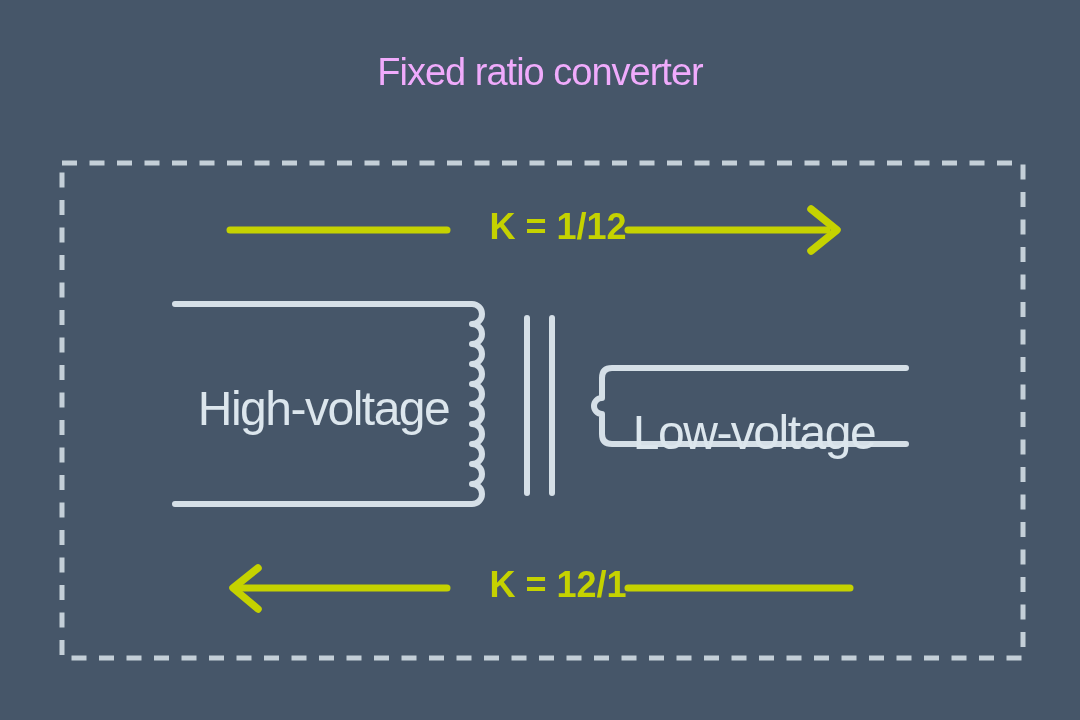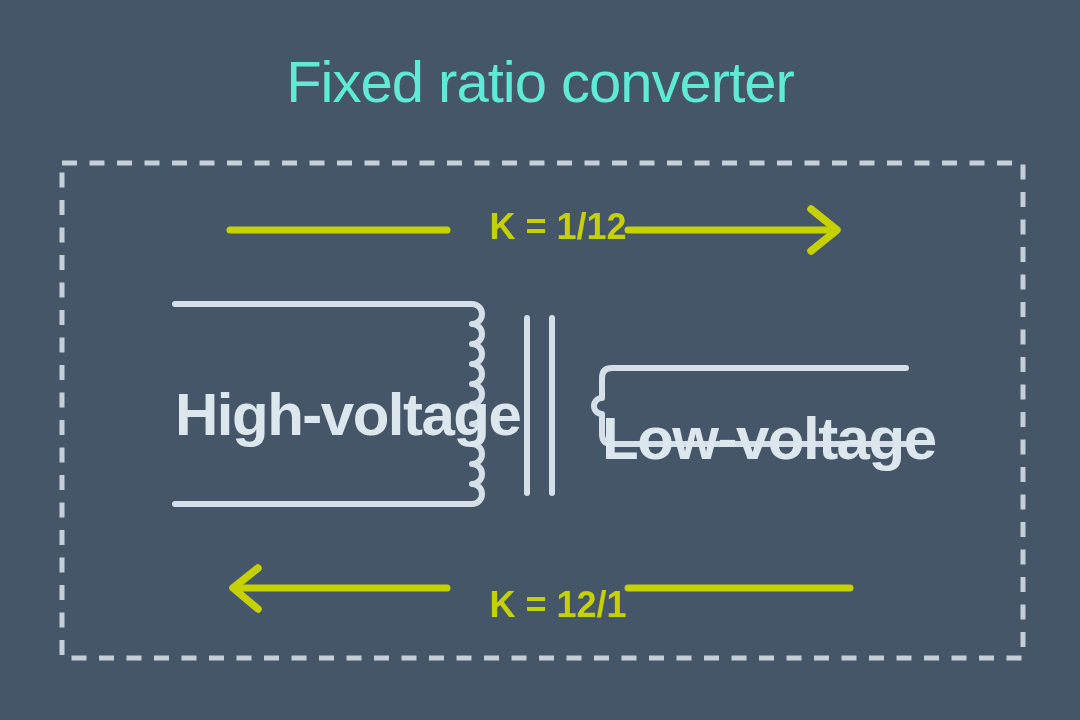--- a/index.html
+++ b/index.html
@@ -19,39 +19,39 @@
   }
   .overlay-text {
     position: absolute;
     line-height: 1;
     white-space: nowrap;
     user-select: none;
   }
   .title {
     left: 0; top: 53px; width: 1080px;
     text-align: center;
-    font-size: 58px;
+    font-size: 38px;
     font-weight: 300;
     letter-spacing: -1px;
-    color: #5eead4;
+    color: #f0abfc;
   }
   .ratio-label {
     left: 0; width: 1080px;
     text-align: center;
     font-size: 36px;
     font-weight: 700;
     color: #c5d200;
     padding-left: 36px;
   }
   .ratio-label.top { top: 209px; }
-  .ratio-label.bottom { top: 567px; margin-top: 20px; }
+  .ratio-label.bottom { top: 567px; }
   .winding-label {
     text-align: center;
-    font-size: 60px;
-    font-weight: 700;
+    font-size: 48px;
+    font-weight: 400;
     letter-spacing: -1.5px;
     color: #dce6ed;
   }
   .winding-label.primary { left: 175px; width: 297px; top: 385px; }
   .winding-label.secondary { left: 602px; width: 304px; top: 385px; margin-top: 24px; }
 </style>
 </head>
 <body>
 
 <div id="stage" style="background-color: rgb(70, 86, 105);">

